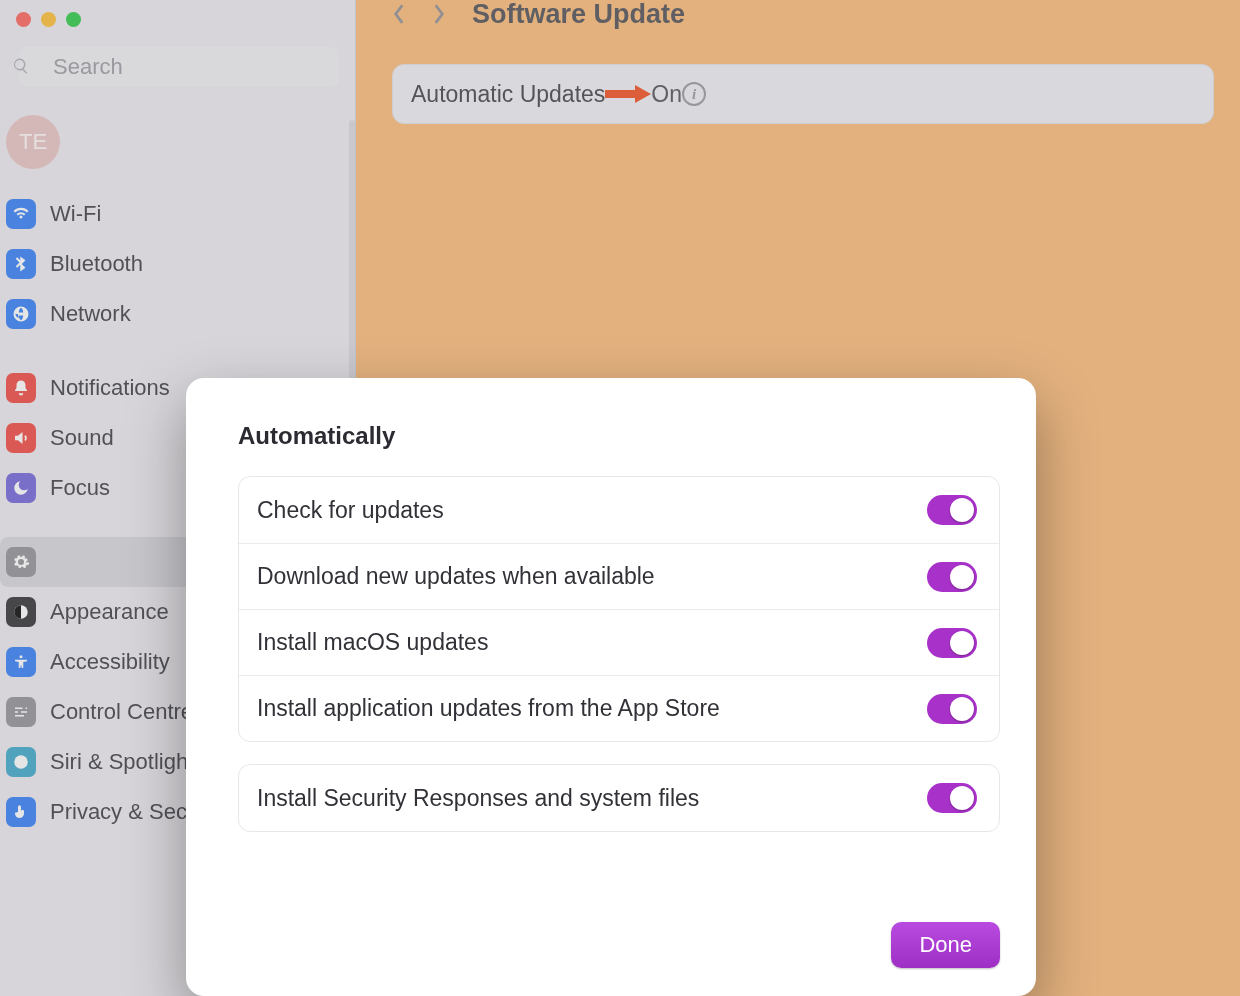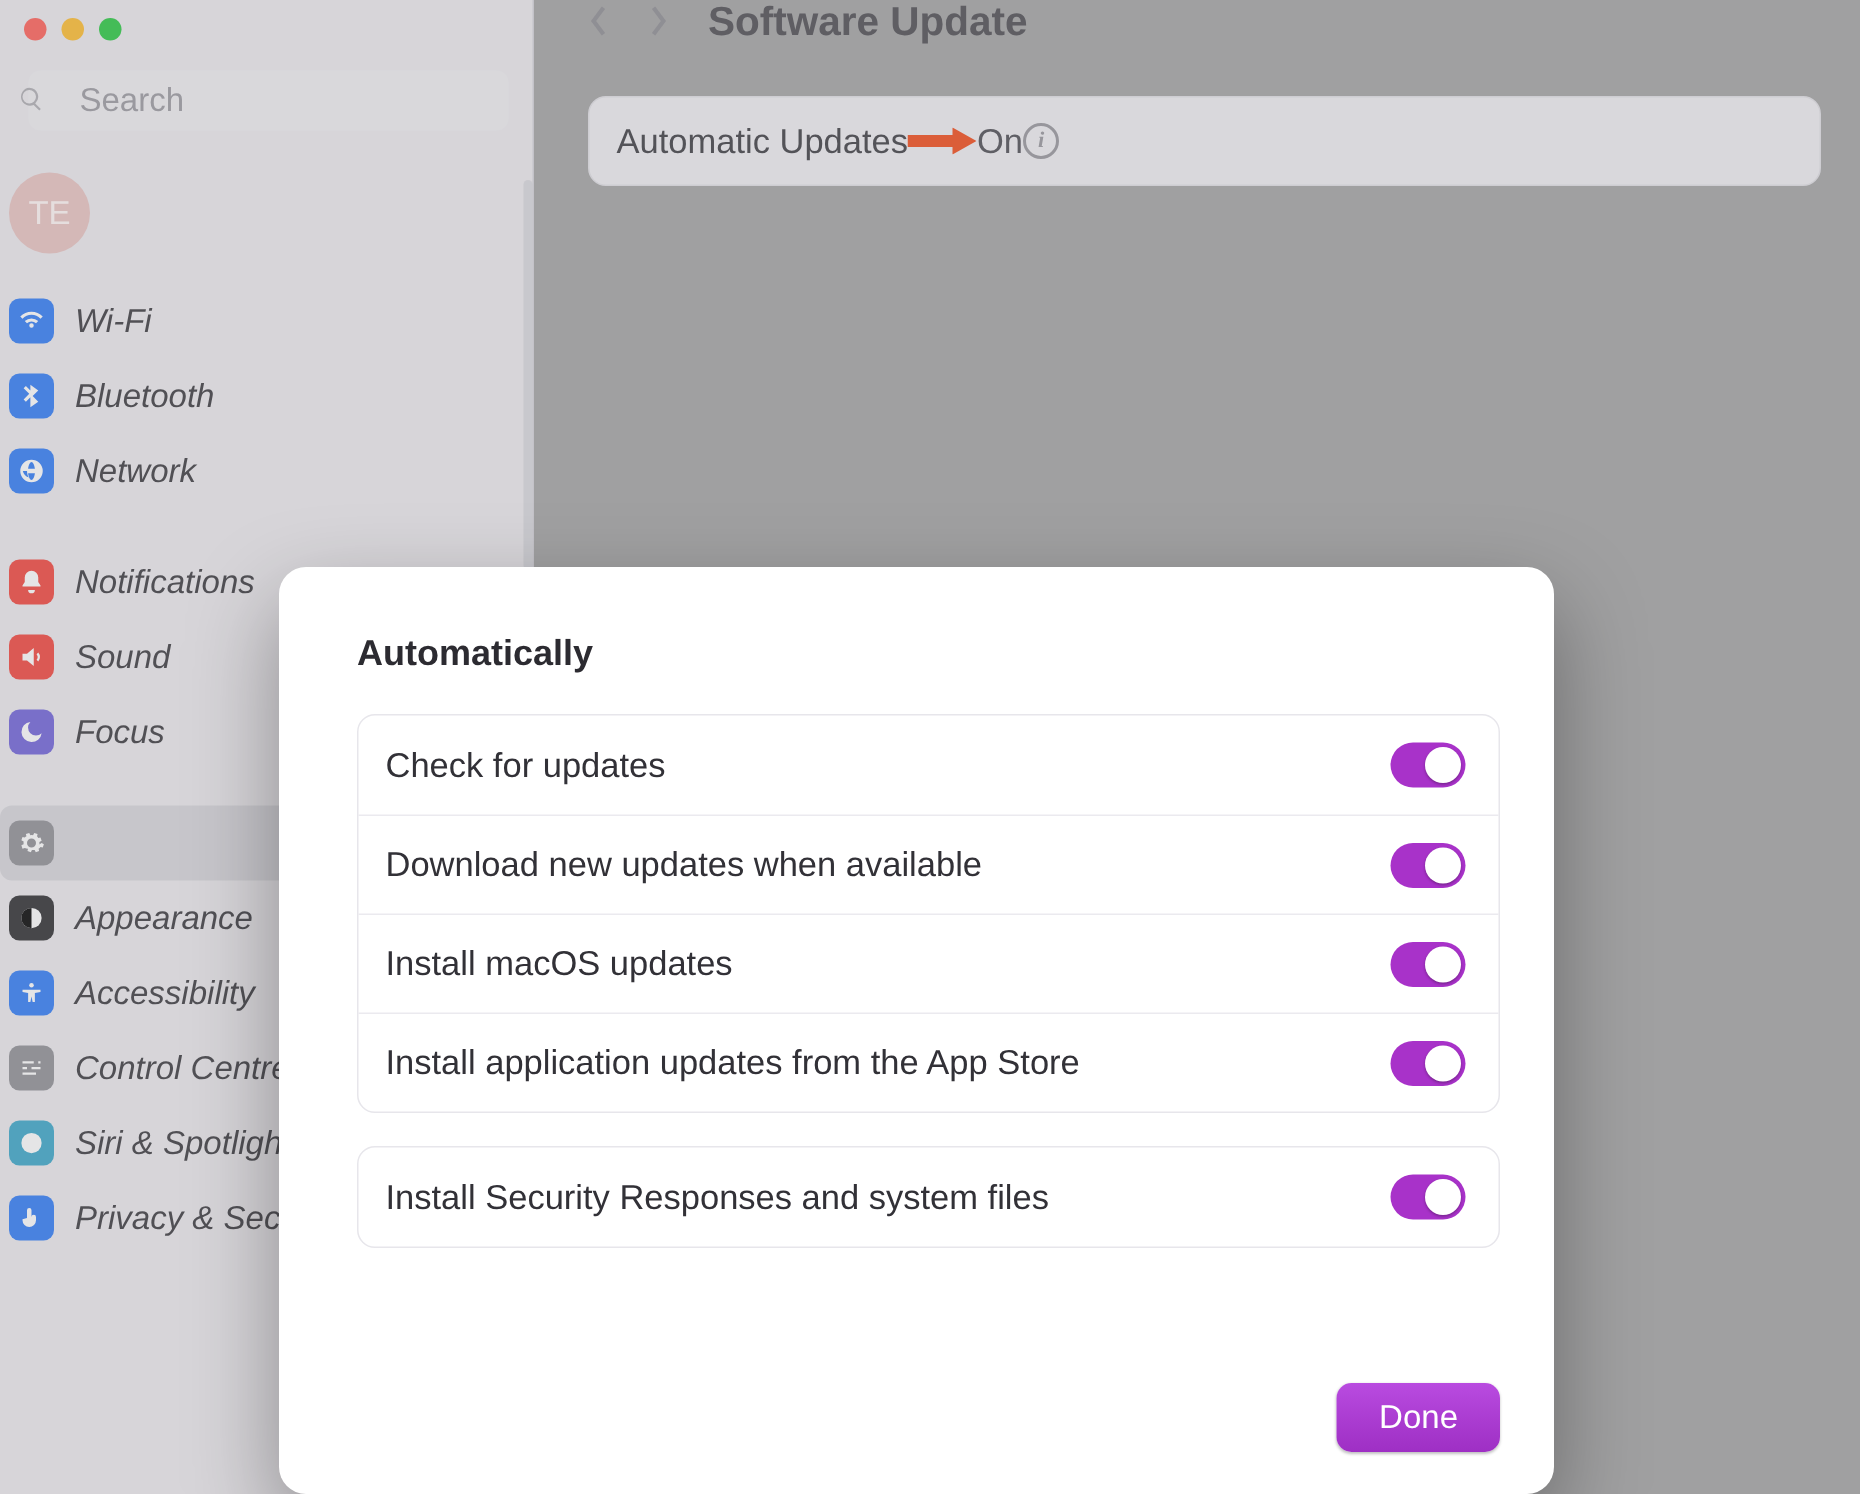--- a/index.html
+++ b/index.html
@@ -49,38 +49,37 @@
     display: flex; align-items: center; justify-content: center;
     color: #fff6f5; font-size: 22px; font-weight: 500;
   }
 
   .sbi-list { display: flex; flex-direction: column; gap: 0; }
   .sbi {
     display: flex; align-items: center; gap: 14px;
     height: 50px; padding: 0 12px 0 6px;
     font-size: 22px; color: #3a393e; cursor: default;
     border-radius: 8px;
-    font-style: italic;
   }
   .sbi.selected { background: #d7d6db; }
   .sbi-icon {
     width: 30px; height: 30px; border-radius: 7px;
     display:flex;align-items:center;justify-content:center;
     flex: 0 0 30px;
   }
   .sbi-icon svg { width: 18px; height: 18px; fill:#fff; }
 
   .scroll-indicator {
     position: absolute; right: 0; top: 120px;
     width: 6px; height: 260px; border-radius: 3px;
     background:#bfbec5; opacity:.4;
   }
 
   
-  .main { flex: 1; height: 100%; background: #a3a3a3; position: relative; }
+  .main { flex: 1; height: 100%; background: #fdba74; position: relative; }
   .topbar {
     display: flex; align-items: center; gap: 22px;
     padding: 0 36px; height: 28px;
   }
   .chev { width:18px;height:28px;color:#8d8c92;display:flex;align-items:center;}
   .chev svg{width:14px;height:22px;stroke:#8d8c92;stroke-width:2.5;fill:none;}
   .top-title { font-size: 27px; font-weight: 700; color:#4c4b51;}
 
   .card {
     margin: 36px 26px 0 36px;

